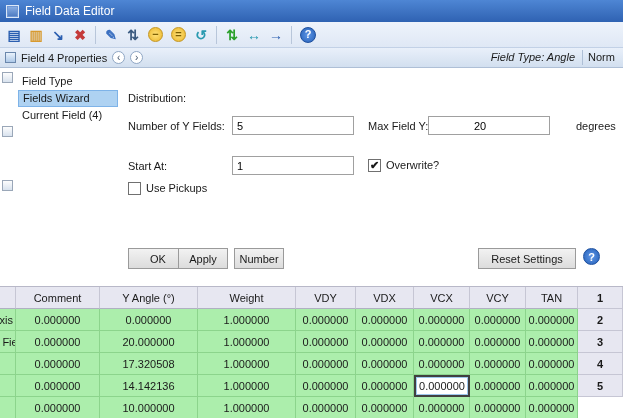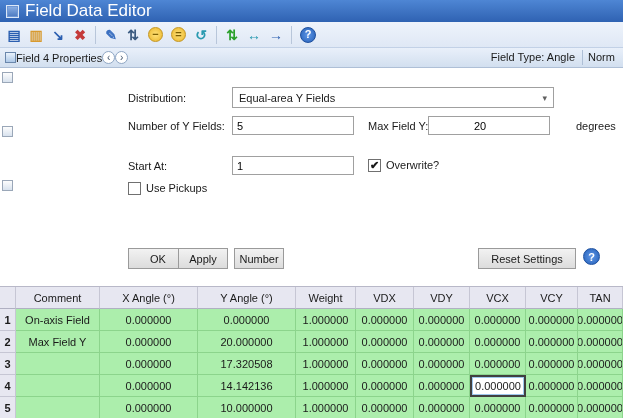--- a/index.html
+++ b/index.html
@@ -4,34 +4,34 @@
 <style>
   * { box-sizing: border-box; margin: 0; padding: 0; }
   html,body { width:623px; height:418px; overflow:hidden; }
   body { font-family:"Liberation Sans", sans-serif; font-size:11px; color:#1a1a1a; background:#fff; }
 
   .window { width:623px; height:418px; display:flex; flex-direction:column; }
 
   
   .titlebar { height:22px; background:linear-gradient(#4e86d4,#2f62b2); display:flex; align-items:center; gap:6px; padding:0 6px; flex:none; }
   .titlebar-icon { width:13px; height:13px; border:1px solid #dce8f8; background:linear-gradient(#8fb3e6,#4a78c0); box-shadow:inset 0 0 0 1px #6f97d4; }
-  .titlebar-text { color:#fff; font-size:17px; }
+  .titlebar-text { color:#fff; font-size:12px; }
 
   
   .toolbar { height:26px; background:linear-gradient(#eef3fb,#dfe8f5); border-bottom:1px solid #c2d1e6; display:flex; align-items:center; padding:0 4px; gap:2px; flex:none; }
   .tool-btn { width:20px; height:20px; display:flex; align-items:center; justify-content:center; font-size:14px; font-weight:bold; cursor:default; }
   .tool-btn.circle-yellow { width:15px; height:15px; margin:0 3px; border-radius:50%; background:radial-gradient(#ffe27a,#eab528); border:1px solid #c49520; color:#7a5c00; font-size:11px; font-weight:bold; line-height:1; }
   .tool-btn.circle-blue { width:16px; height:16px; margin:0 3px; border-radius:50%; background:radial-gradient(#5e96e6,#2560b8); border:1px solid #1d4f9e; color:#fff; font-size:11px; font-weight:bold; line-height:1; }
   .toolbar-sep { width:1px; height:18px; background:#b8c6da; margin:0 3px; }
 
   
-  .propsbar { height:20px; background:linear-gradient(#e9f0fa,#d2dfef); border-bottom:1px solid #aebfd6; display:flex; align-items:center; padding:0 5px; position:relative; flex:none; }
+  .propsbar { height:20px; background:linear-gradient(#e9f0fa,#d2dfef); border-bottom:1px solid #aebfd6; display:flex; align-items:center; gap:5px; padding:0 5px; position:relative; flex:none; }
   .pb-icon { width:11px; height:11px; border:1px solid #6a87ac; background:linear-gradient(#e9f2fc,#aec9e8); }
   .pb-nav { width:13px; height:13px; border-radius:50%; border:1px solid #8fa6c4; background:#fff; display:flex; align-items:center; justify-content:center; font-size:10px; line-height:1; color:#40526a; }
-  .pb-fieldtype { position:absolute; right:48px; top:3px; }
+  .pb-fieldtype { position:absolute; right:48px; top:3px;font-style:italic; }
   .pb-sep { position:absolute; right:40px; top:2px; width:1px; height:15px; background:#aebfd6; }
   .pb-norm { position:absolute; right:1px; top:3px; width:34px; overflow:hidden; white-space:nowrap; }
 
   
   .content { position:relative; height:218px; background:#fff; flex:none; }
   .dock-icon { position:absolute; left:2px; width:11px; height:11px; border:1px solid #9aa7b8; background:linear-gradient(#fdfdfd,#d8e2ee); }
 
   .sidebar { position:absolute; left:18px; top:5px; width:100px; }
   .sidebar-item { height:17px; line-height:17px; padding-left:4px; white-space:nowrap; }
   .sidebar-item.selected { background:#aed2f2; border:1px solid #7eb3e8; line-height:15px; }
@@ -93,26 +93,27 @@
     <span class="pb-fieldtype">Field Type: Angle</span>
     <span class="pb-sep"></span>
     <span class="pb-norm">Norm</span>
   </div>
 
   <div class="content">
     <span class="dock-icon" style="top:4px"></span>
     <span class="dock-icon" style="top:58px"></span>
     <span class="dock-icon" style="top:112px"></span>
 
+    <div class="sidebar">
+        <div class="sidebar-item">Field Type</div>
+        <div class="sidebar-item selected">Fields Wizard</div>
+        <div class="sidebar-item">Current Field (4)</div>
+      </div>
 
     <span class="flabel" style="left:128px; top:20px">Distribution:</span>
-    <div class="select">
-      <span>Equal-area Y Fields</span>
-      <span class="arrow">▾</span>
-    </div>
 
     <span class="flabel" style="left:128px; top:48px">Number of Y Fields:</span>
     <input class="tinput" style="left: 232px; top: 48px;" value="5">
     <span class="flabel" style="left:368px; top:48px">Max Field Y:</span>
     <input class="tinput" style="left: 428px; top: 48px; padding-left: 45px;" value="20">
     <span class="flabel" style="left:576px; top:48px">degrees</span>
 
     <span class="flabel" style="left:128px; top:88px">Start At:</span>
     <input class="tinput" style="left: 232px; top: 88px;" value="1">
 
@@ -129,25 +130,24 @@
     <div class="btn" style="left:128px; top:180px; width:60px">OK</div>
     <div class="btn" style="left:178px; top:180px; width:50px">Apply</div>
     <div class="btn" style="left:234px; top:180px; width:50px">Number</div>
     <div class="btn" style="left:478px; top:180px; width:98px">Reset Settings</div>
     <div class="help-circle">?</div>
   </div>
 
   <div class="grid">
       <div class="th"></div>
       <div class="th">Comment</div>
-      <div class="th">X Angle (°)</div>
       <div class="th">Y Angle (°)</div>
       <div class="th">Weight</div>
+      <div class="th">VDY</div>
       <div class="th">VDX</div>
-      <div class="th">VDY</div>
       <div class="th">VCX</div>
       <div class="th">VCY</div>
       <div class="th">TAN</div>
       <div class="rownum">1</div>
       <div class="cell">On-axis Field</div>
       <div class="cell">0.000000</div>
       <div class="cell">0.000000</div>
       <div class="cell">1.000000</div>
       <div class="cell">0.000000</div>
       <div class="cell">0.000000</div>

